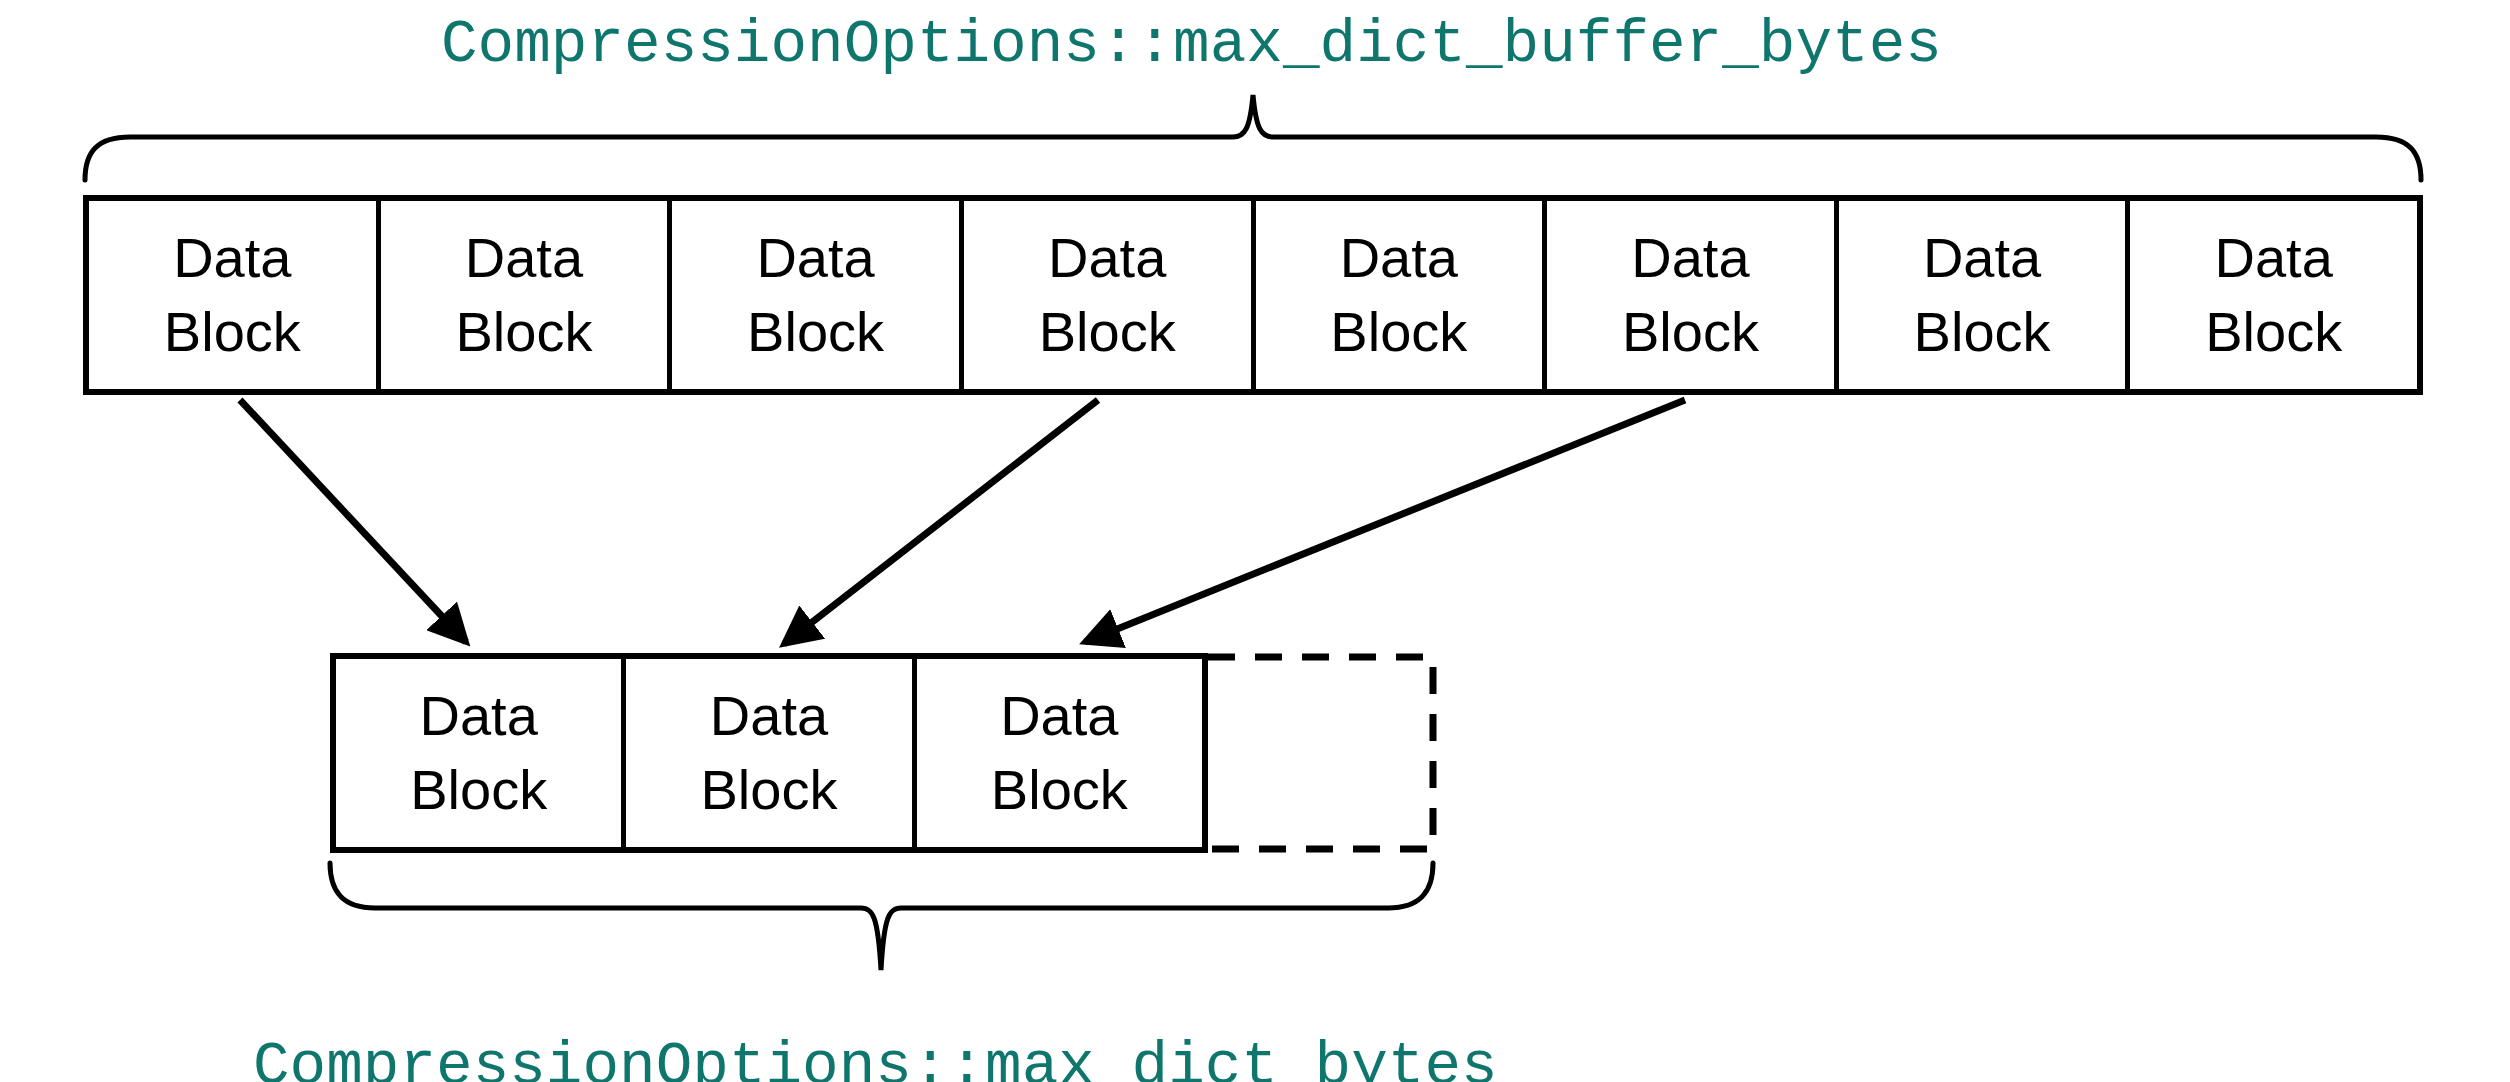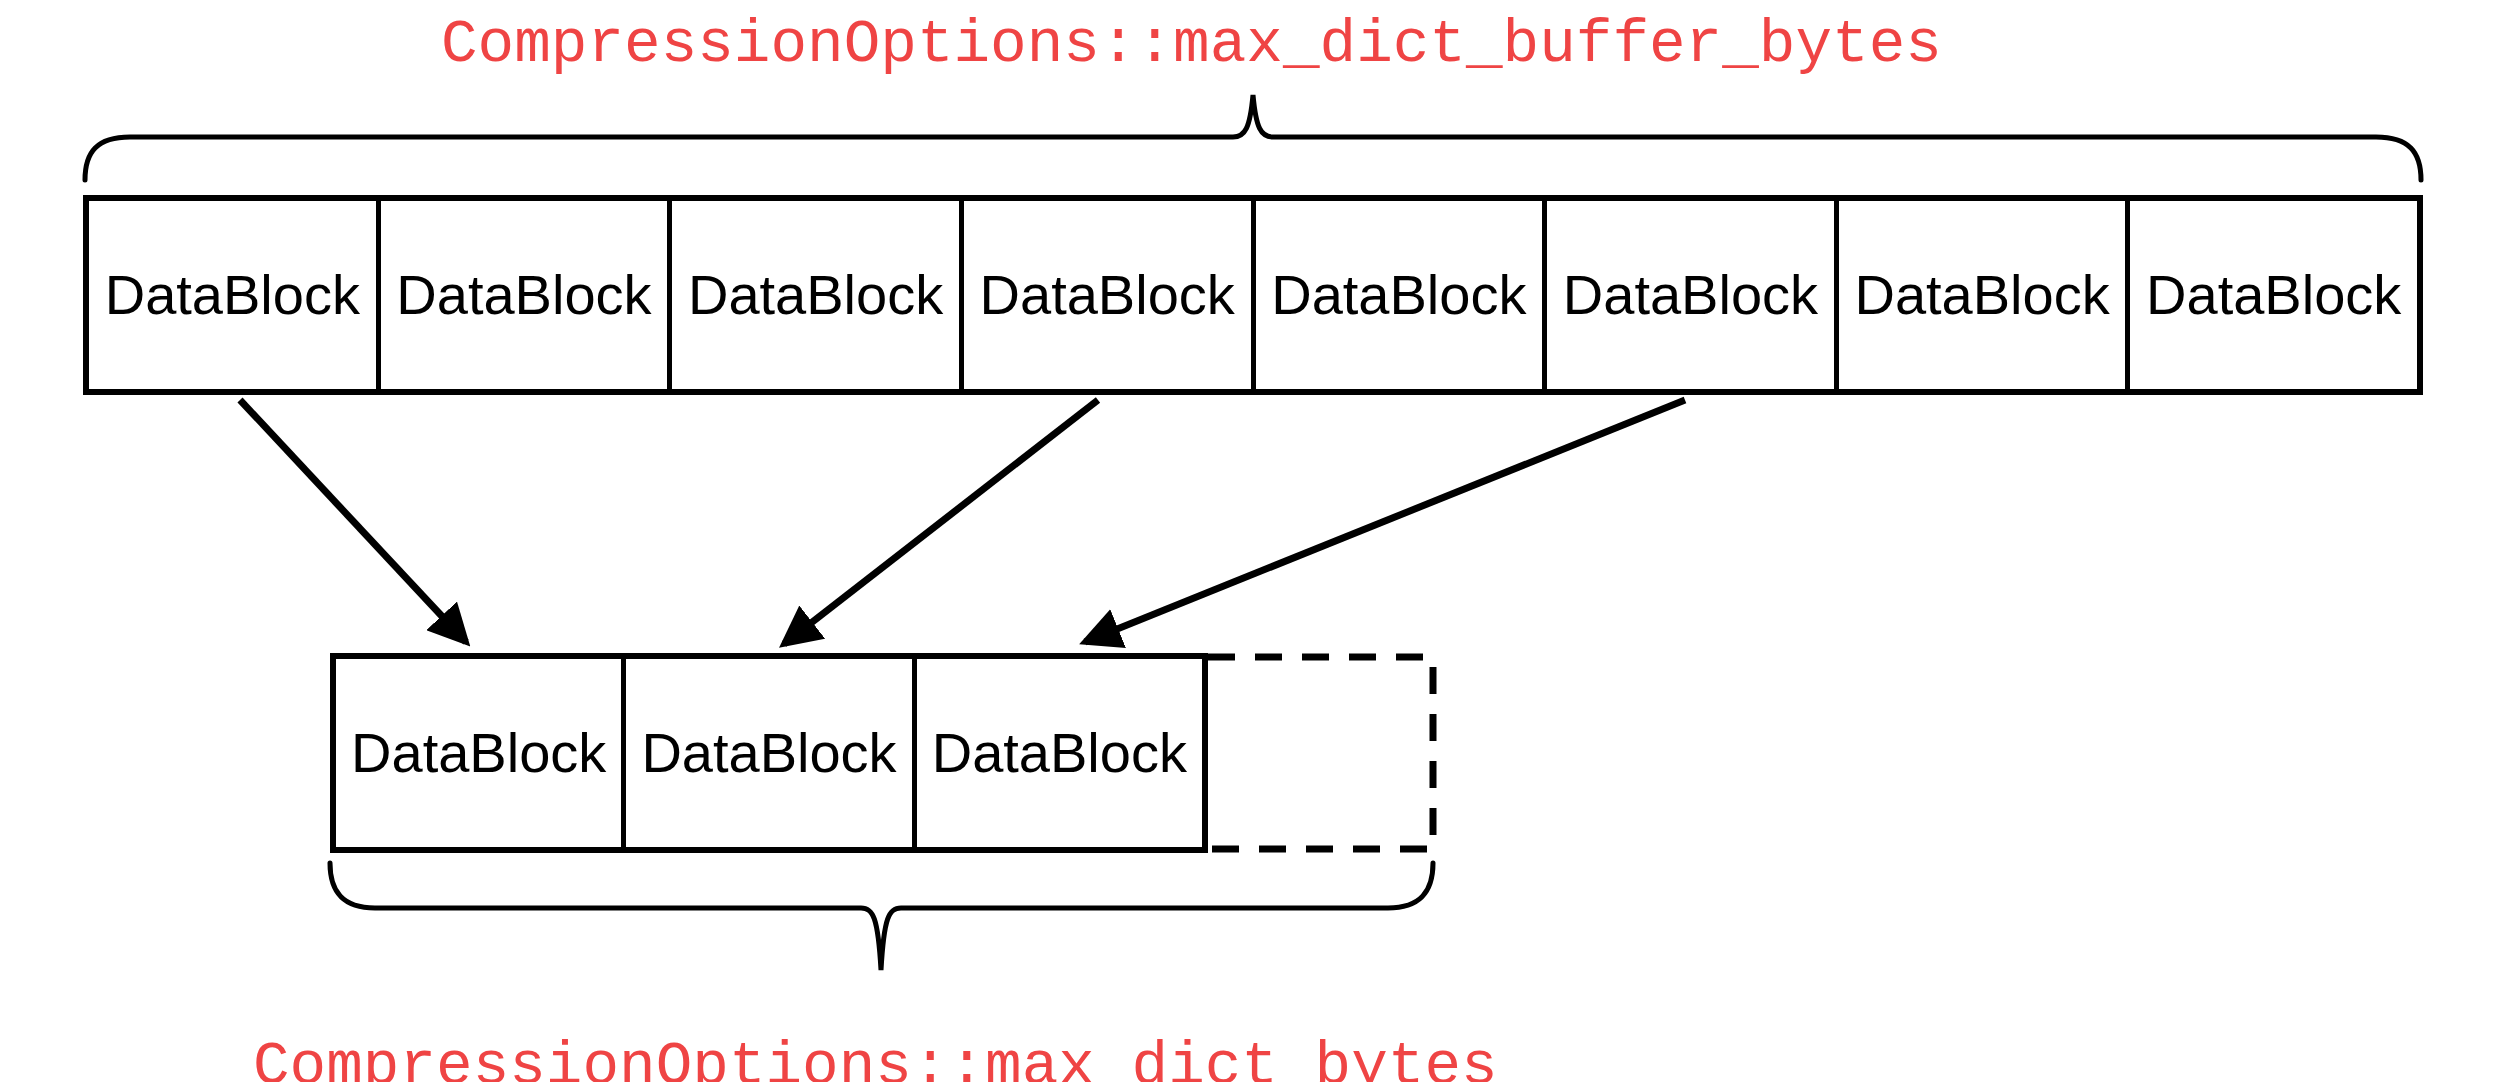--- a/index.html
+++ b/index.html
@@ -10,40 +10,41 @@
     background: #ffffff;
     font-family: "Liberation Sans", sans-serif;
     overflow: hidden;
     color: #000;
   }
   .mono-label {
     position: absolute;
     font-family: "Liberation Mono", "DejaVu Sans Mono", monospace;
     font-size: 61px;
     line-height: 1;
-    color: #ef4444;
+    color: #0f766e;
     white-space: pre;
   }
   #top-label    { left: 441px; top: 14px; }
   #bottom-label { left: 253px; top: 1016px; margin-top: 20px; }
 
   .row {
     position: absolute;
     display: flex;
     border: 6px solid #000;
     box-sizing: border-box;
     background: #fff;
   }
   #top-row    { left: 83px;  top: 195px; width: 2340px; height: 200px; }
   #bottom-row { left: 330px; top: 653px; width: 878px;  height: 200px; }
 
   .cell {
     flex: 1 1 0;
     border-right: 5px solid #000;
     display: flex;
+    flex-direction: column;
     align-items: center;
     justify-content: center;
     text-align: center;
     font-size: 56px;
     line-height: 74px;
     color: #000;
   }
   .cell:last-child { border-right: none; }
 
   #overlay {

